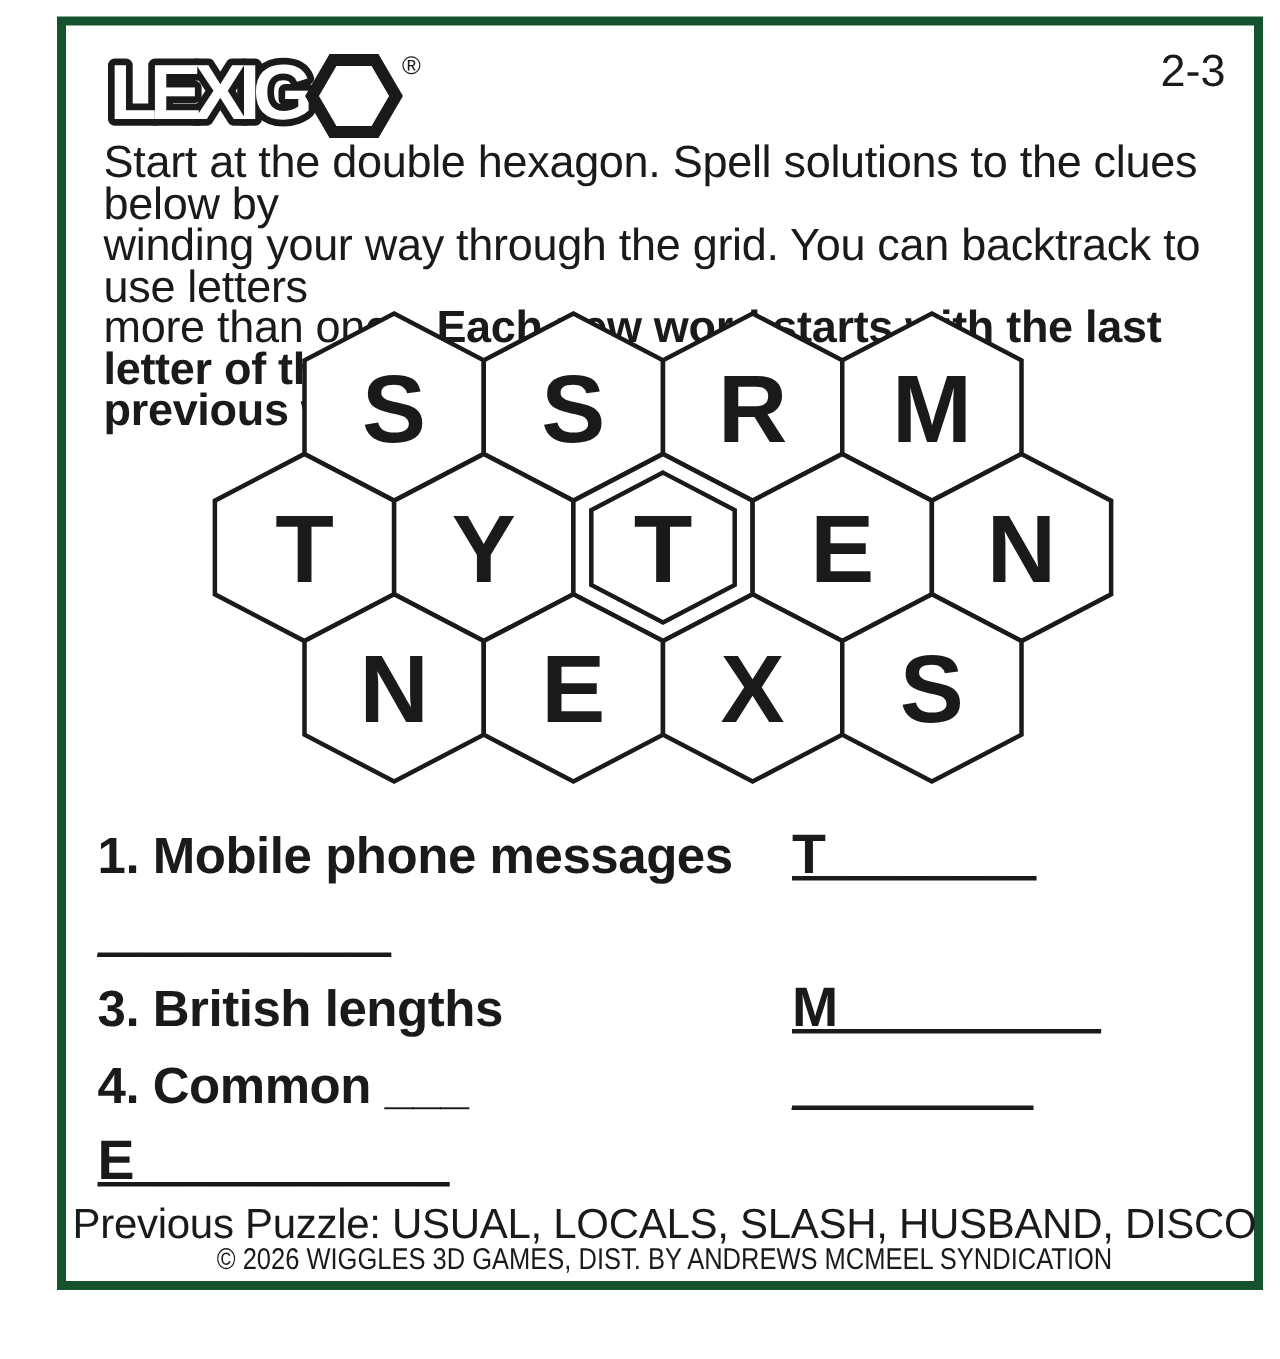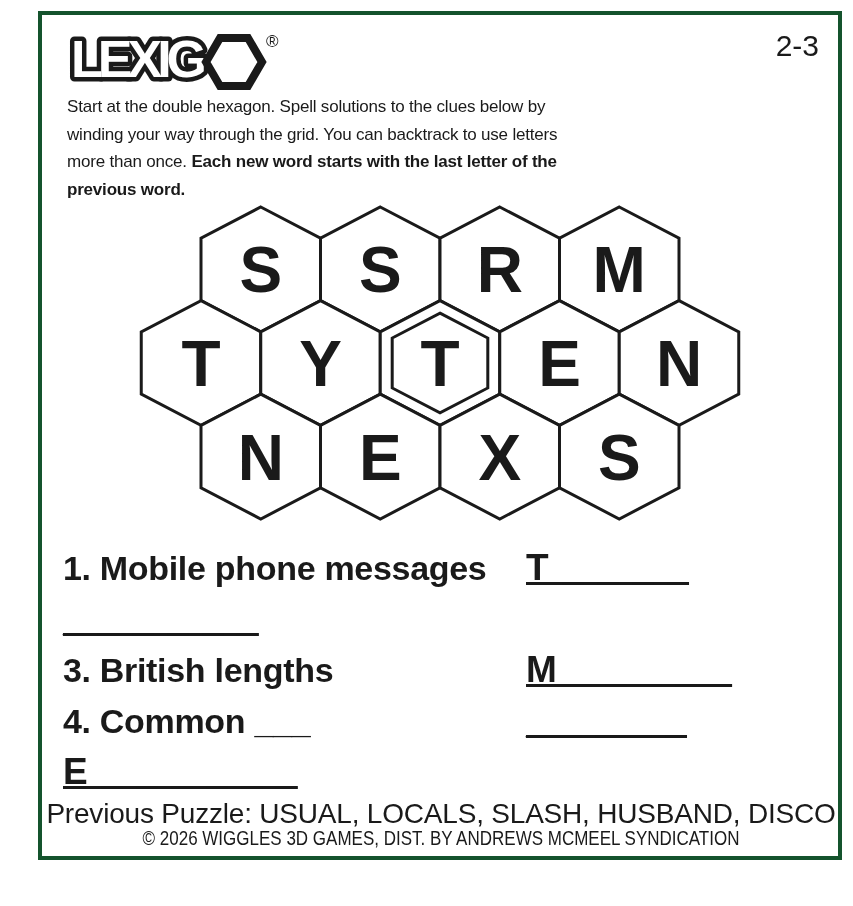--- a/index.html
+++ b/index.html
@@ -8,37 +8,37 @@
     width: 853px; height: 906px;
     position: relative;
     font-family: "Liberation Sans", sans-serif;
     color: #1a1a1a;
     overflow: hidden;
   }
   .frame {
     position: absolute;
     left: 38px; top: 11px;
     width: 804px; height: 849px;
-    border: 4px solid #14532d;
+    border: 6px solid #14532d;
     background: #ffffff;
   }
   .logo-wrap {
     position: absolute; left: 25px; top: 14px;
     width: 230px; height: 62px;
   }
   .page-num {
     position: absolute; right: 19px; top: 14px;
     font-size: 30px; line-height: 34px;
     color: #1a1a1a;
     text-align: center;
   }
   .instructions {
     position: absolute; left: 25px; top: 78px;
     width: 745px;
-    font-size: 17px; line-height: 27.5px;
+    font-size: 30px; line-height: 27.5px;
     letter-spacing: -0.2px;
     color: #1a1a1a;
   }
   .instructions b { font-weight: bold; }
   .hexgrid-svg {
     position: absolute; left: 96px; top: 189px;
   }
   .clues {
     position: absolute; left: 21px; top: 527px;
     width: 760px;

